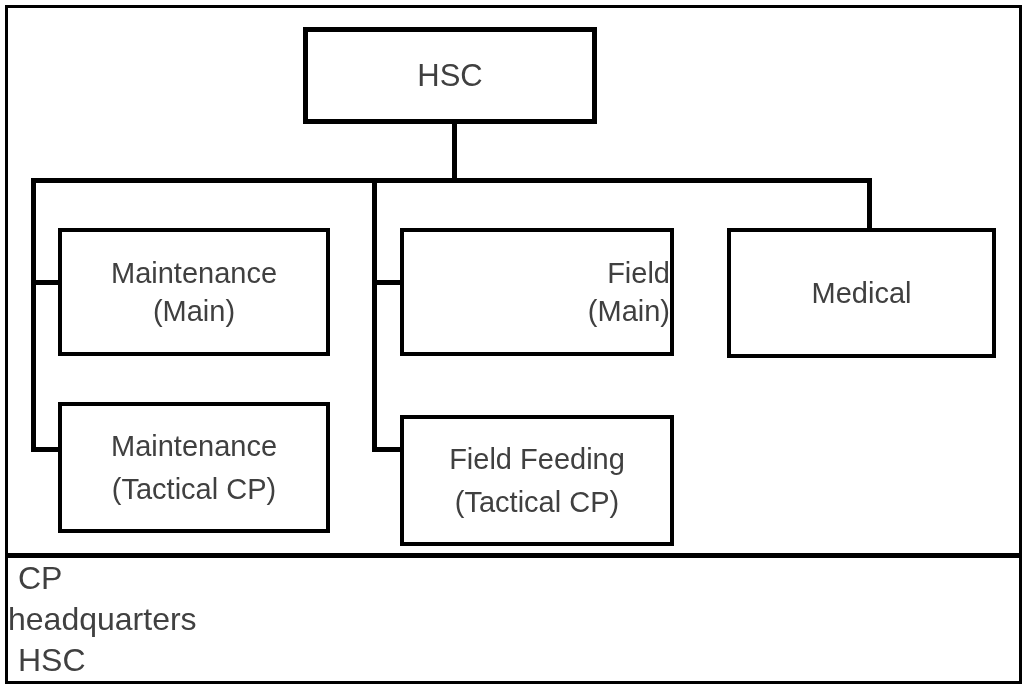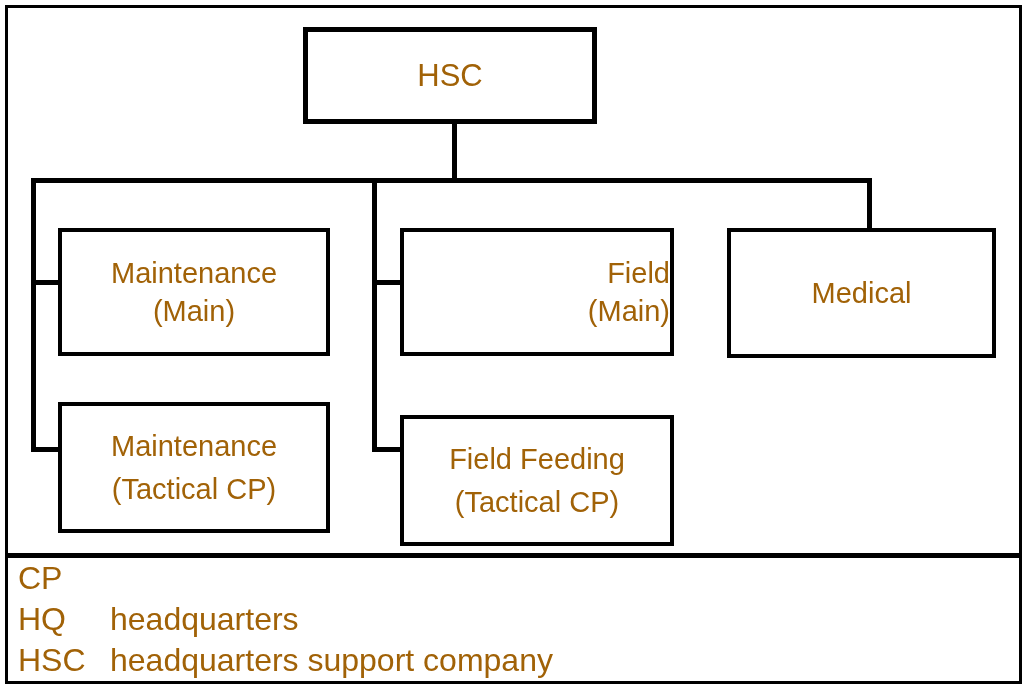--- a/index.html
+++ b/index.html
@@ -6,21 +6,21 @@
     margin: 0;
     padding: 0;
     background: #ffffff;
   }
   .canvas {
     position: relative;
     width: 1027px;
     height: 689px;
     background: #ffffff;
     font-family: "Liberation Sans", sans-serif;
-    color: #a16207;
+    color: #404040;
     overflow: hidden;
   }
   
   .frame {
     position: absolute;
     left: 5px; top: 5px;
     width: 1011px; height: 673px;
     border: 3px solid #000000;
   }
   
@@ -141,22 +141,20 @@
   <div class="node" id="node-field-feeding-tcp">
     <span>Field Feeding</span>
     <span>(Tactical CP)</span>
   </div>
 
   <div class="legend">
     <div class="legend-row">
       <span class="legend-abbr">CP</span>
     </div>
     <div class="legend-row">
-      <span class="legend-abbr">HQ</span>
       <span class="legend-def">headquarters</span>
     </div>
     <div class="legend-row">
       <span class="legend-abbr">HSC</span>
-      <span class="legend-def">headquarters support company</span>
     </div>
   </div>
 
 </div>
 
 </body></html>

